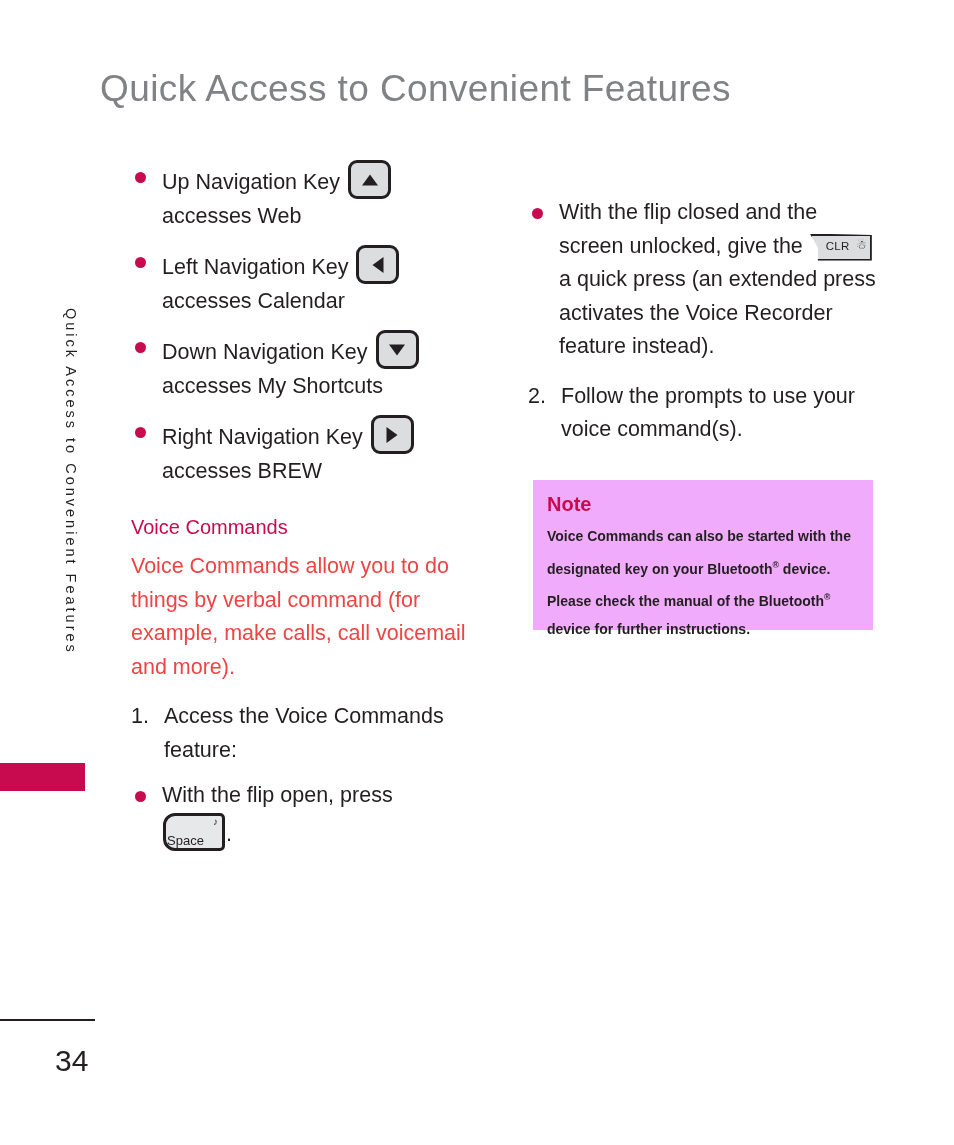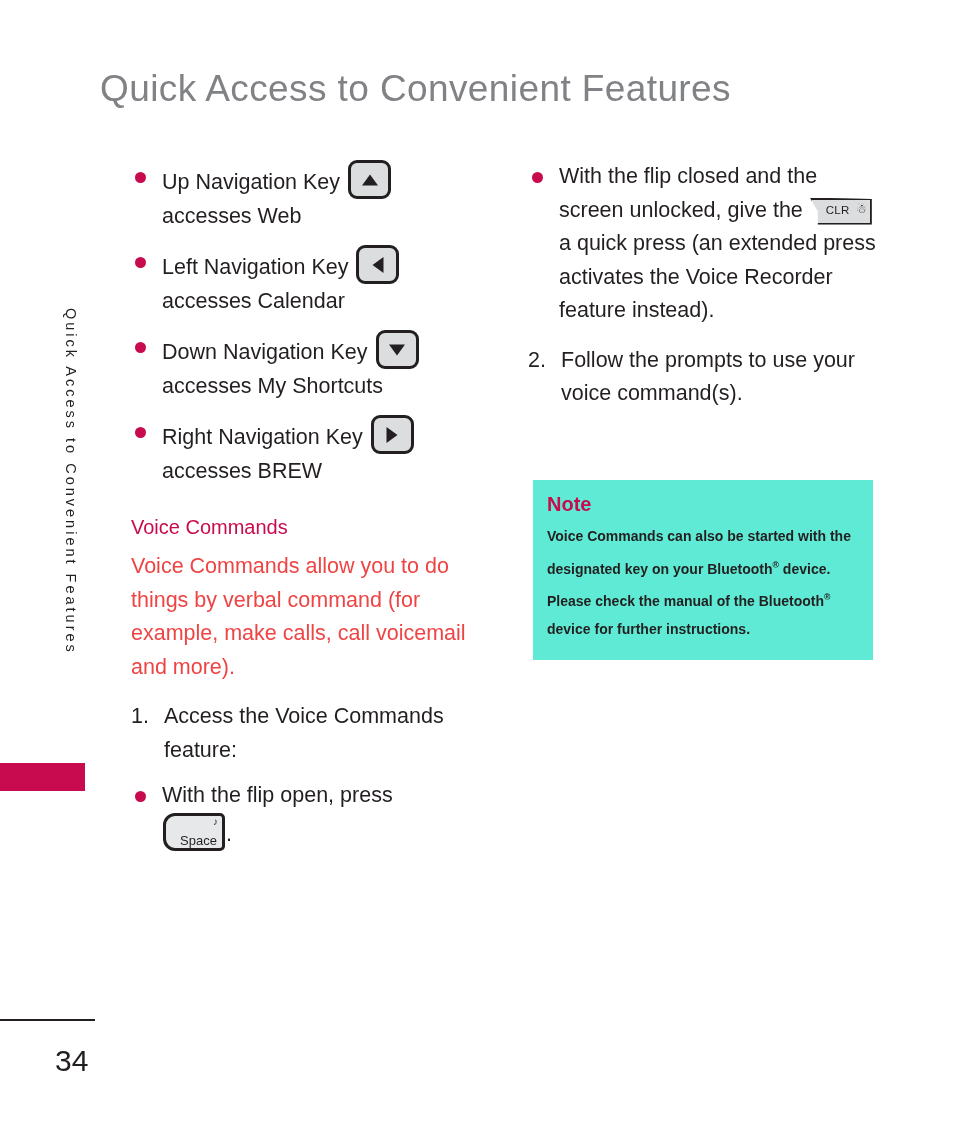--- a/index.html
+++ b/index.html
@@ -67,21 +67,21 @@
     font-size: 30px;
     color: #231f20;
   }
 
   
   .column {
     position: absolute;
     top: 160px;
   }
   #col-left  { left: 131px; width: 345px; }
-  #col-right { left: 528px; width: 350px; }
+  #col-right { left: 528px; width: 350px; margin-top: 36px; }
 
   
   .bullet-item {
     position: relative;
     padding-left: 31px;
     font-size: 21.5px;
     line-height: 33.5px;
     color: #231f20;
     margin-bottom: 12px;
   }
@@ -175,21 +175,21 @@
     width: 56px;
     height: 32px;
     border: 3px solid #231f20;
     border-radius: 12px 5px 5px 12px;
     background: #e7e8e9;
     position: relative;
     margin: 0 1px;
   }
   .key-space .lbl {
     position: absolute;
-    left: 14px;
+    left: 1px;
     bottom: 1px;
     font-size: 13px;
     line-height: 13px;
     color: #231f20;
     font-family: "Liberation Sans", sans-serif;
   }
   .key-space .mini {
     position: absolute;
     right: 4px;
     top: 1px;
@@ -232,22 +232,22 @@
     line-height: 14px;
     color: #231f20;
   }
 
   
   #note-box {
     position: absolute;
     left: 533px;
     top: 480px;
     width: 340px;
-    height: 180px;
-    background: #5eead4;
+    height: 150px;
+    background: #f0abfc;
     box-sizing: border-box;
     padding: 12px 16px 0 14px;
   }
   #note-box .note-title {
     font-size: 20px;
     font-weight: bold;
     color: #c80b4e;
     margin-bottom: 6px;
     line-height: 1.2;
   }

